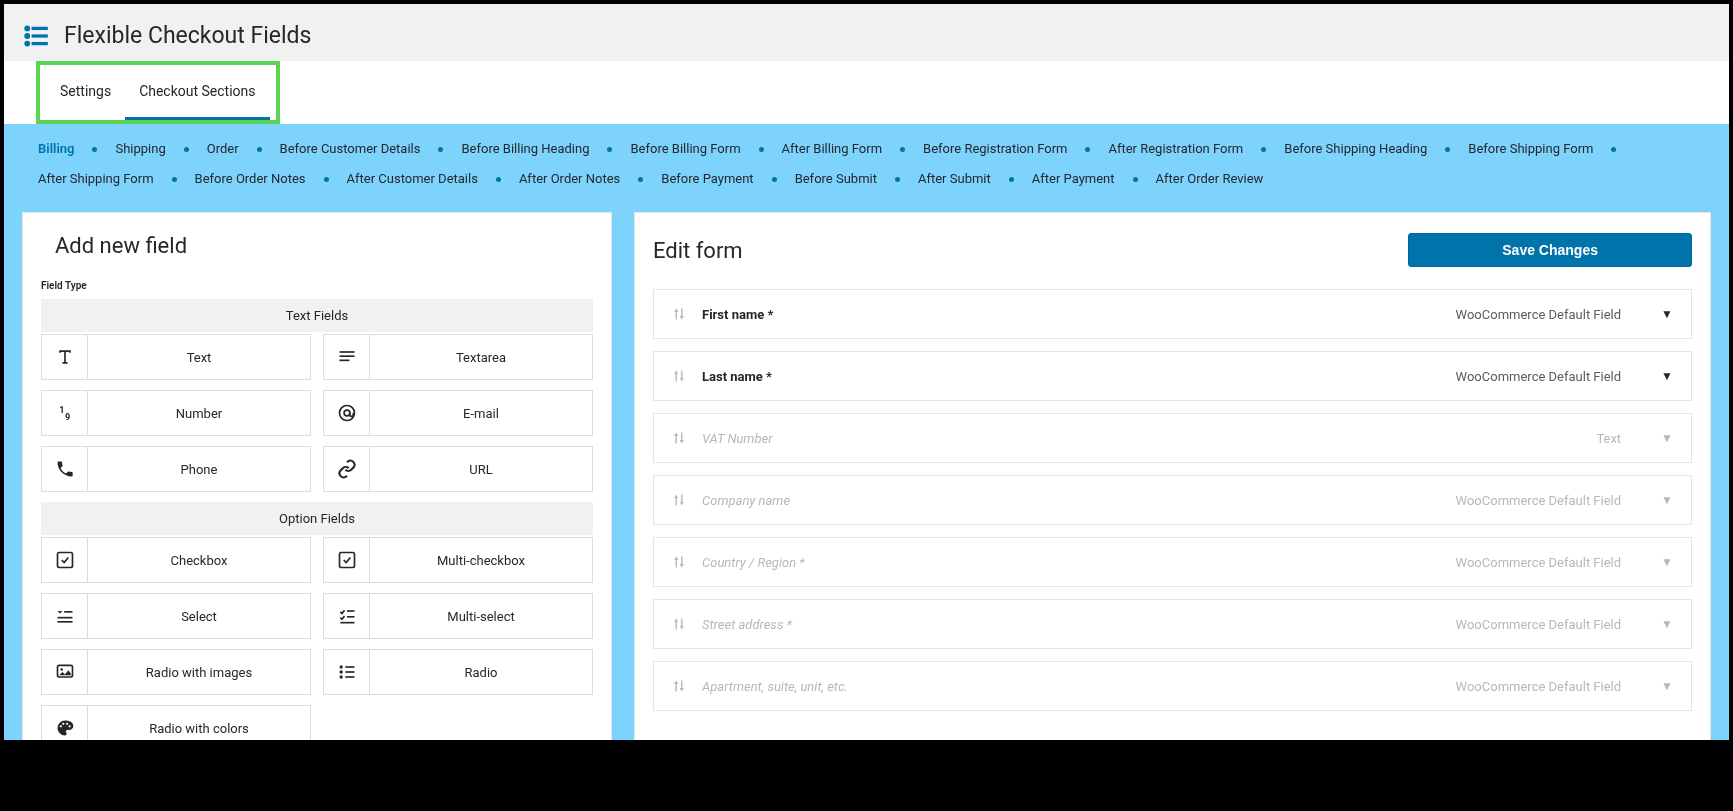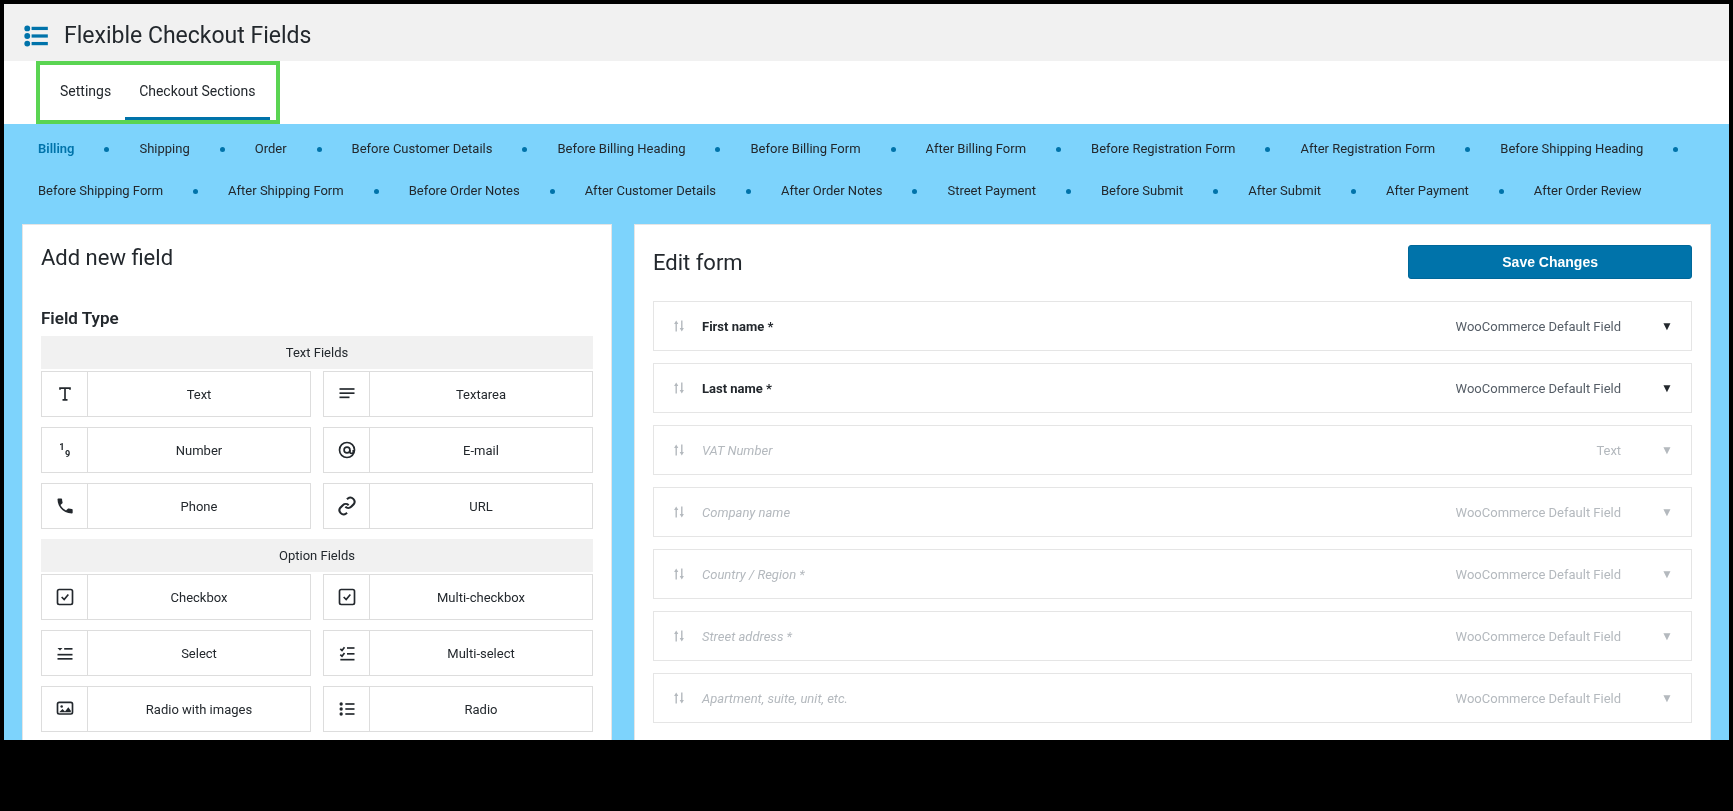--- a/index.html
+++ b/index.html
@@ -54,21 +54,21 @@
     }
     .tab.active {
       border-bottom-color: #0073aa;
       font-weight: 400;
     }
     .subnav {
       padding: 12px 16px 6px 34px;
       display: flex;
       flex-wrap: wrap;
       align-items: center;
-      gap: 16px;
+      gap: 4px;
       line-height: 2.0;
       font-size: 13px;
     }
     .subnav-item {
       color: #23282d;
       cursor: pointer;
       white-space: nowrap;
     }
     .subnav-item.active {
       color: #0073aa;
@@ -96,21 +96,21 @@
       flex: 0 0 590px;
       padding: 20px 0 20px 0;
     }
     .panel-right {
       flex: 1;
       padding-bottom: 8px;
     }
     .panel-heading {
       font-size: 22px;
       font-weight: 400;
-      padding: 0 18px 22px;
+      padding: 0 32px 22px;
       color: #23282d;
     }
     .right-header {
       display: flex;
       justify-content: space-between;
       align-items: center;
       padding: 20px 18px 22px 18px;
     }
     .right-header h3 {
       font-size: 22px;
@@ -120,24 +120,23 @@
       background: #0073aa;
       color: #fff;
       border: 1px solid #006799;
       padding: 8px 93px;
       font-size: 14px;
       font-weight: 600;
       cursor: pointer;
       border-radius: 3px;
     }
     .field-type-label {
-      font-size: 17px;
+      font-size: 10px;
       font-weight: 600;
       padding: 0 18px 8px;
-      margin-top: 16px;
     }
     .ft-section-header {
       background: #f1f1f1;
       text-align: center;
       padding: 9px 0;
       margin: 0 18px 2px;
       font-size: 13px;
       color: #23282d;
     }
     .ft-grid {
@@ -253,21 +252,21 @@
       <span class="subnav-item">Before Shipping Form</span>
       <span class="subnav-sep"></span>
       <span class="subnav-item">After Shipping Form</span>
       <span class="subnav-sep"></span>
       <span class="subnav-item">Before Order Notes</span>
       <span class="subnav-sep"></span>
       <span class="subnav-item">After Customer Details</span>
       <span class="subnav-sep"></span>
       <span class="subnav-item">After Order Notes</span>
       <span class="subnav-sep"></span>
-      <span class="subnav-item">Street Payment</span>
+      <span class="subnav-item">Before Payment</span>
       <span class="subnav-sep"></span>
       <span class="subnav-item">Before Submit</span>
       <span class="subnav-sep"></span>
       <span class="subnav-item">After Submit</span>
       <span class="subnav-sep"></span>
       <span class="subnav-item">After Payment</span>
       <span class="subnav-sep"></span>
       <span class="subnav-item">After Order Review</span>
     </div>
 

